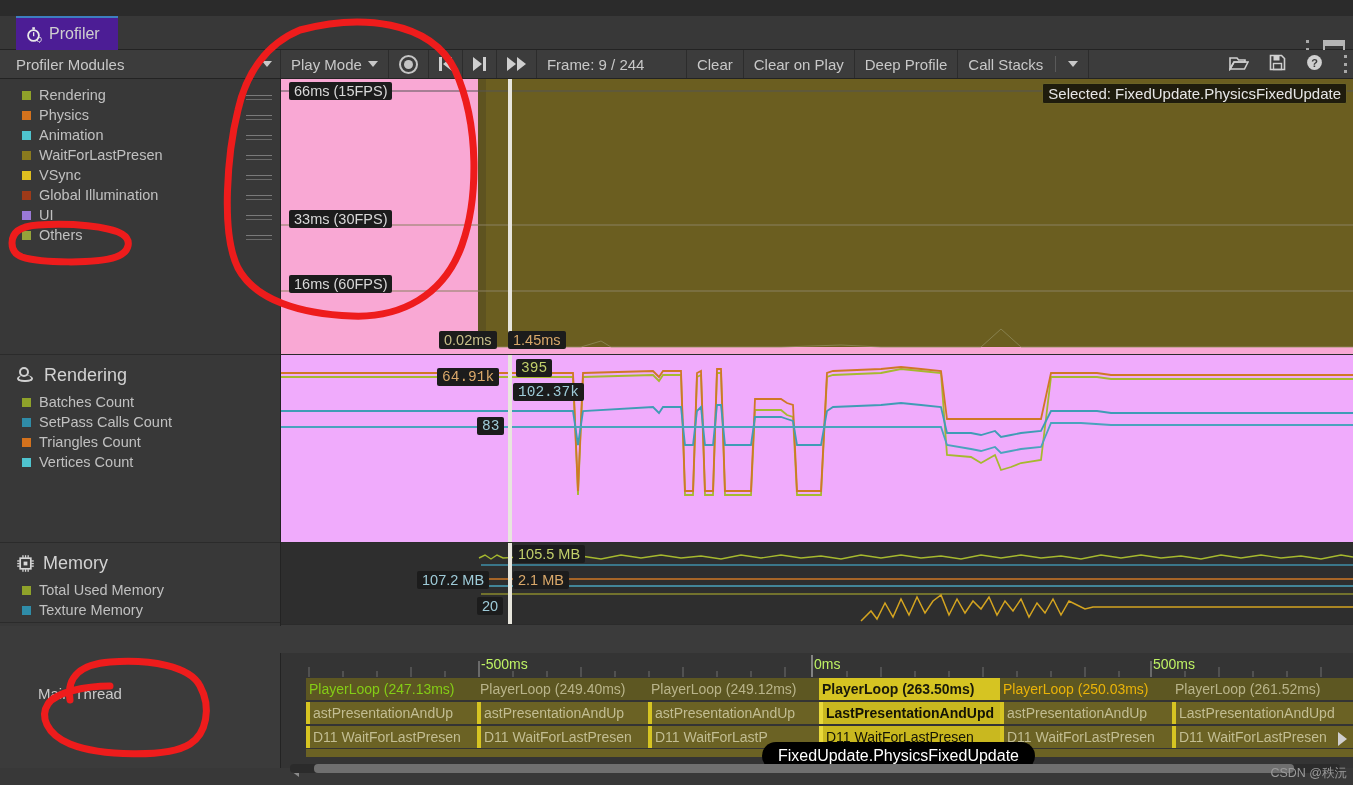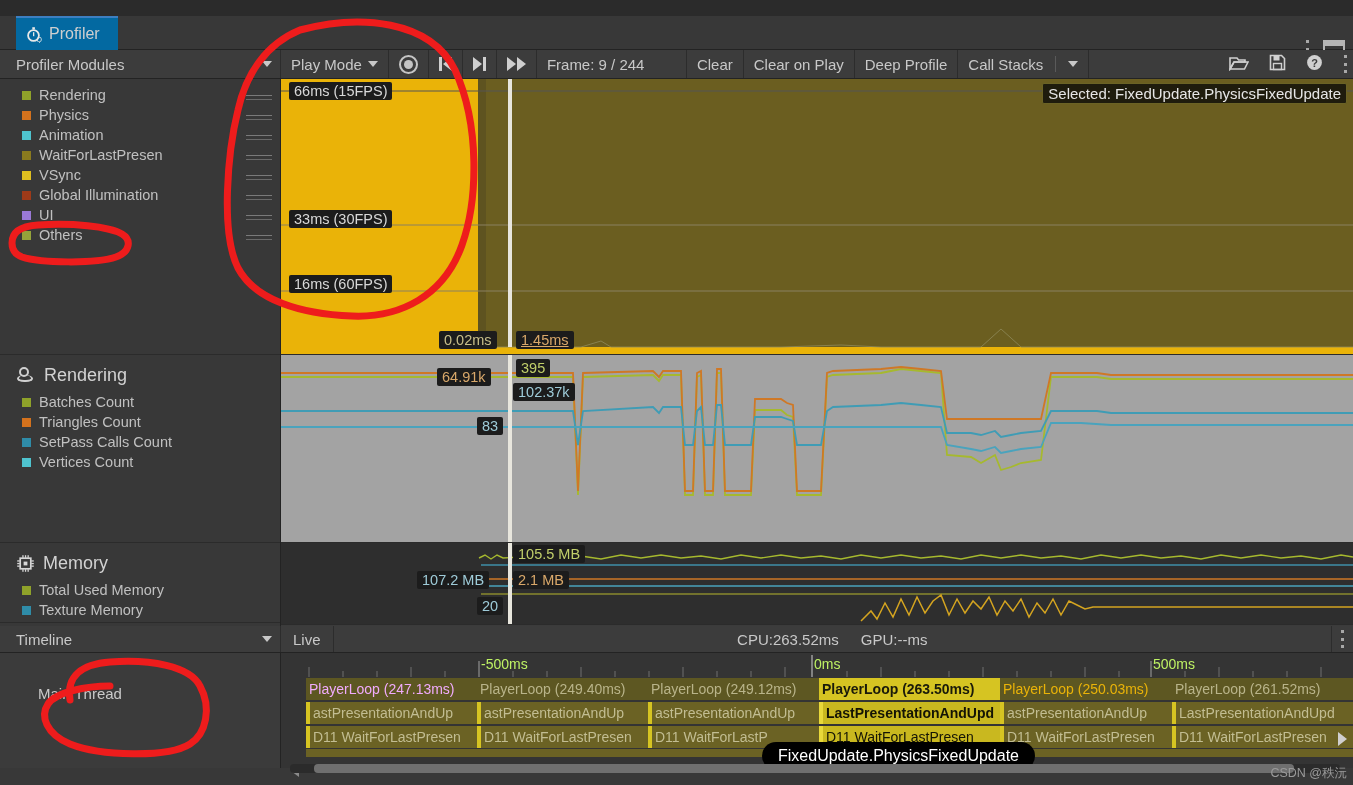--- a/index.html
+++ b/index.html
@@ -19,21 +19,21 @@
     position: absolute; left: 0; top: 0; width: 1353px; height: 22px;
     background: #2b2b2b;
   }
   .tabstrip {
     position: absolute; left: 0; top: 16px; width: 1353px; height: 34px;
     background: #383838; border-bottom: 1px solid #232323;
   }
   .tab {
     position: absolute; left: 16px; top: 0; height: 34px;
     padding: 0 18px 0 10px; display: flex; align-items: center; gap: 6px;
-    background: #0369a1; color: #cfcfcf; font-size: 16px;
+    background: #4c1d95; color: #cfcfcf; font-size: 16px;
     border-top: 2px solid #3d7fc1;
   }
   .tab-icon { display: inline-block; width: 17px; height: 17px; position: relative; }
   .win-btns {
     position: absolute; right: 8px; top: 16px; height: 34px;
     display: flex; align-items: center; gap: 14px;
   }
   .kebab { width: 4px; height: 18px; display: flex; flex-direction: column;
            justify-content: space-between; align-items: center; }
   .kebab i { width: 3px; height: 3px; background: #a8a8a8; display: block; }
@@ -92,22 +92,22 @@
   .ico-cpu .c:after{content:"";position:absolute;left:5px;top:2px;width:2px;height:6px;background:#d0d0d0;transform:rotate(35deg);}
   .ico-cpu .t { position:absolute;left:0;bottom:-2px;font-size:7px;color:#d0d0d0;letter-spacing:-0.3px;}
   .ico-rend { width:20px;height:20px;position:relative; }
   .ico-rend .e1{position:absolute;left:3px;top:1px;width:10px;height:10px;border:2px solid #d0d0d0;border-radius:50%;}
   .ico-rend .e2{position:absolute;left:1px;top:9px;width:16px;height:7px;border:2px solid #d0d0d0;border-radius:50% 50% 45% 45%;border-top:none;}
   .ico-mem { width:19px;height:19px;position:relative; }
 
   
   .charts { position: absolute; left: 281px; top: 79px; width: 1072px; height: 547px; background: #3b3b3b; }
   .chart { position: relative; border-bottom: 1px solid #2b2b2b; overflow: hidden; }
-  #chart-cpu { height: 276px; background: #eab308; }
-  #chart-rend { height: 188px; background: #a3a3a3; }
+  #chart-cpu { height: 276px; background: #f9a8d4; }
+  #chart-rend { height: 188px; background: #f0abfc; font-family: Liberation Mono, monospace; }
   #chart-mem { height: 82px; background: #2e2e2e; }
   .chart svg { position: absolute; left: 0; top: 0; }
 
   .glabel {
     position: absolute; background: #1c1c1c; color: #d8d8d8;
     font-size: 14.5px; padding: 1px 5px; border-radius: 2px; white-space: nowrap;
   }
   .glabel.sel { background: #1f1c0d; border: 1px solid #6b6325; color: #e6e6e6; }
 
   
@@ -318,26 +318,26 @@
           <span class="e1"></span>
             <span class="e2"></span>
         </span>
         <span>Rendering</span>
       </div>
       <div class="mod-row">
         <span class="swatch" style="background:#8fa22a"></span>
         <span>Batches Count</span>
       </div>
       <div class="mod-row">
+        <span class="swatch" style="background:#2f8ca8"></span>
+        <span>SetPass Calls Count</span>
+      </div>
+      <div class="mod-row">
         <span class="swatch" style="background:#d4721d"></span>
         <span>Triangles Count</span>
-      </div>
-      <div class="mod-row">
-        <span class="swatch" style="background:#2f8ca8"></span>
-        <span>SetPass Calls Count</span>
       </div>
       <div class="mod-row">
         <span class="swatch" style="background:#4fc4cf"></span>
         <span>Vertices Count</span>
       </div>
     </div>
 
     <div class="mod-section" style="height:80px;overflow:hidden">
       <div class="mod-head">
         <span class="ico-mem">
@@ -387,21 +387,21 @@
 
         <path d="M205,268 L300,268 L320,262 L330,268 L500,268 L560,266 L600,268 L700,268 L720,250
                  L740,268 L900,268 L1072,268" fill="none" stroke="#8f8a5a" stroke-width="1" opacity="0.8"></path>
 
         <rect x="227" y="0" width="4" height="268" fill="#e8e6dd"></rect>
       </svg>
       <div class="glabel" style="left:8px; top:3px;">66ms (15FPS)</div>
       <div class="glabel" style="left:8px; top:131px;">33ms (30FPS)</div>
       <div class="glabel" style="left:8px; top:196px;">16ms (60FPS)</div>
       <div class="glabel" style="left:158px; top:252px; color:#c8bf8a;">0.02ms</div>
-      <div class="glabel" style="left:235px; top:252px; color:#d9a86a;text-decoration:underline;">1.45ms</div>
+      <div class="glabel" style="left:227px; top:252px; color:#d9a86a;">1.45ms</div>
       <div class="glabel sel" style="right:6px; top:4px; font-size:15px;">Selected: FixedUpdate.PhysicsFixedUpdate</div>
     </div>
 
     <div class="chart" id="chart-rend">
       <svg width="1072" height="188" viewBox="0 0 1072 188">
 
         <path d="M0,22 L228,22 L238,22 L292,22 L297,140 L302,22 L372,20 L378,26 L382,20 L400,20
                  L404,140 L412,140 L416,22 L420,20 L424,140 L432,140 L436,18 L440,18 L444,140
                  L470,140 L474,55 L500,55 L506,60 L512,62 L516,140 L540,140 L546,22 L552,20
                  L600,18 L620,14 L640,16 L660,18 L666,100 L690,102 L700,108 L714,100 L720,115
@@ -447,40 +447,20 @@
                  L796,62 L804,66 L812,64 L818,64 L1072,64" fill="none" stroke="#d4a420" stroke-width="1.5"></path>
         <rect x="227" y="0" width="4" height="82" fill="#e8e6dd"></rect>
       </svg>
       <div class="glabel" style="left:232px; top:2px; color:#c1cf6a;">105.5 MB</div>
       <div class="glabel" style="left:136px; top:28px; color:#9ecbd8;">107.2 MB</div>
       <div class="glabel" style="left:232px; top:28px; color:#d9a86a;">2.1 MB</div>
       <div class="glabel" style="left:196px; top:54px; color:#9ecbd8;">20</div>
     </div>
   </div>
 
-  <div class="tl-toolbar">
-    <div class="tl-drop">
-      <span>Timeline</span>
-      <span class="caret"></span>
-    </div>
-    <div class="tl-live">
-      <span>Live</span>
-    </div>
-    <div class="tl-stats">
-      <span>CPU:263.52ms</span>
-      <span>GPU:--ms</span>
-    </div>
-    <div class="tl-kebab">
-      <span class="kebab">
-          <i></i>
-          <i></i>
-          <i></i>
-        </span>
-    </div>
-  </div>
 
   <div class="tl-body">
     <div class="tl-left">
       <div class="tl-thread">Main Thread</div>
     </div>
     <div class="tl-right">
       <div class="tl-ruler">
         <svg width="1072" height="24" viewBox="0 0 1072 24">
           <g stroke="#6e6e6e" stroke-width="1">
             <line x1="28" y1="14" x2="28" y2="24"></line>
@@ -517,21 +497,21 @@
           </g>
         </svg>
         <span class="rlab" style="left:200px">-500ms</span>
         <span class="rlab" style="left:533px">0ms</span>
         <span class="rlab" style="left:872px">500ms</span>
       </div>
 
       <div class="tl-rows">
 
         <div class="tl-row">
-          <div class="blk" style="left:25px;width:171px;background:#5d5722;color:#f0abfc">PlayerLoop (247.13ms)</div>
+          <div class="blk" style="left:25px;width:171px;background:#5d5722;color:#84cc16">PlayerLoop (247.13ms)</div>
           <div class="blk" style="left:196px;width:171px;background:#5d5722;color:#b9b48a">PlayerLoop (249.40ms)</div>
           <div class="blk" style="left:367px;width:171px;background:#5d5722;color:#b9b48a">PlayerLoop (249.12ms)</div>
           <div class="blk" style="left:538px;width:181px;background:#d6c422;color:#1a1a0a;font-weight:bold">PlayerLoop (263.50ms)</div>
           <div class="blk" style="left:719px;width:172px;background:#5d5722;color:#eab308">PlayerLoop (250.03ms)</div>
           <div class="blk" style="left:891px;width:181px;background:#5d5722;color:#b9b48a">PlayerLoop (261.52ms)</div>
         </div>
 
         <div class="tl-row">
           <div class="blk" style="left:25px;width:171px;background:#6b6224;color:#c2bd92;border-left:4px solid #d6c422">astPresentationAndUp</div>
           <div class="blk" style="left:196px;width:171px;background:#6b6224;color:#c2bd92;border-left:4px solid #d6c422">astPresentationAndUp</div>

